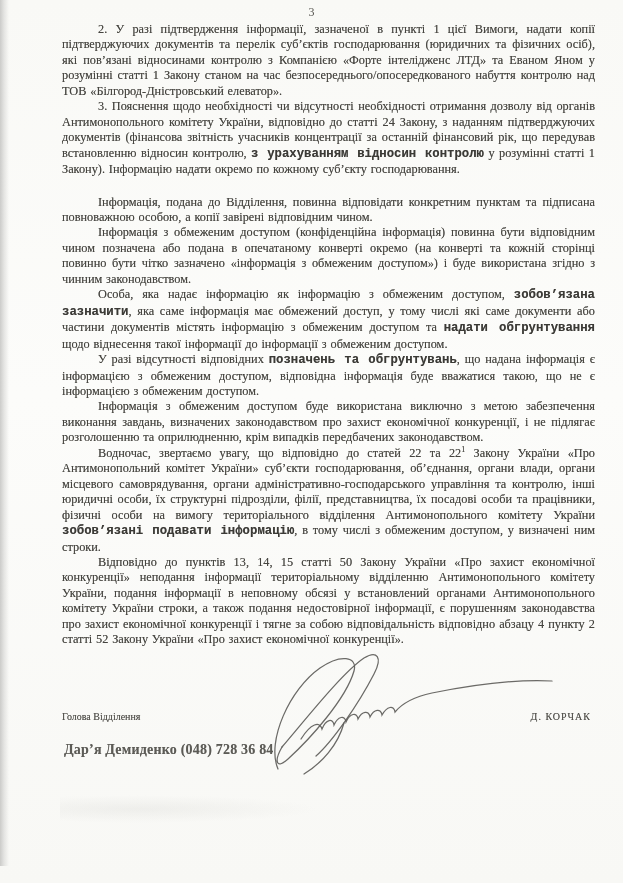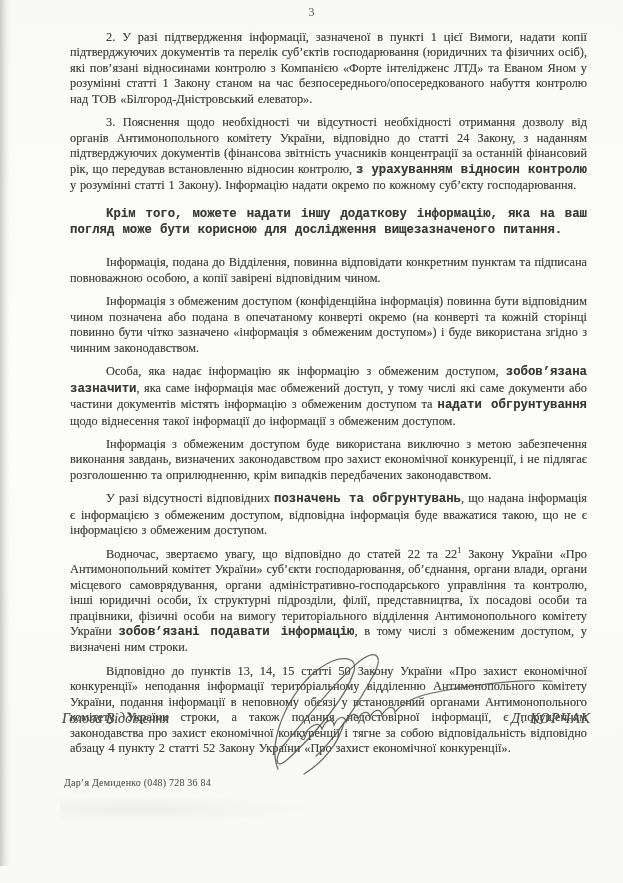--- a/index.html
+++ b/index.html
@@ -32,66 +32,65 @@
     font-size: 12px; color: #55544f;
   }
   .doc-body {
     position: absolute; left: 62px; top: 22px; width: 533px;
     font-size: 12.3px; line-height: 15.45px;
     text-align: justify;
     color: var(--ink, #45443f);
     text-shadow: 0 0 0.6px rgba(95,94,90,.65);
     word-spacing: 0.06em;
   }
-  .doc-body p.para { margin: 8px; text-indent: 36px; }
+  .doc-body p.para { margin: 0; text-indent: 36px; }
   .doc-body p.para.gap-sm { margin-top: 12px; }
   .doc-body p.para.gap-md { margin-top: 17px; }
   .doc-body .b { font-weight: bold; color: #3b3a36; font-family: Liberation Mono, monospace; }
   .doc-body .u { text-decoration: underline; }
   .doc-body sup { font-size: 8px; line-height: 0; vertical-align: super; }
   .sig-row {
     position: absolute; left: 62px; right: 32px; top: 711px;
     display: flex; justify-content: space-between; align-items: flex-start;
-    font-size: 14px; color: #504f4a;
+    font-size: 10px; color: #504f4a;
     text-shadow: 0 0 0.6px rgba(95,94,90,.6);
-    font-style: italic;
   }
   .sig-name { letter-spacing: 1px; margin-left: 48px; }
   .signature-svg {
     position: absolute; left: 246px; top: 643px;
     width: 312px; height: 138px;
   }
   .signature-svg path {
     fill: none; stroke: #5b5a56; stroke-width: 1.25;
     stroke-linecap: round; opacity: .9;
   }
   .footer-contact {
-    position: absolute; left: 64px; top: 777px;
-    font-size: 10px; color: #5c5b56; letter-spacing: .2px;
+    position: absolute; left: 64px; top: 742px;
+    font-size: 14px; color: #5c5b56; letter-spacing: .2px;
     text-shadow: 0 0 0.5px rgba(110,110,106,.5);
+    font-weight: bold;
   }
 </style>
 </head>
 <body>
 
 <div class="page">
   <div class="scan-edge-left"></div>
   <div class="scan-smudge"></div>
 
   <div class="page-number">3</div>
 
   <div class="doc-body">
       <p class="para"><span>2. У разі підтвердження інформації, зазначеної в пункті 1 цієї Вимоги, надати копії підтверджуючих документів та перелік суб’єктів господарювання (юридичних та фізичних осіб), які пов’язані відносинами контролю з Компанією «Форте інтелідженс ЛТД» та Еваном Яном у розумінні статті 1 Закону станом на час безпосереднього/опосередкованого набуття контролю над ТОВ «Білгород-Дністровський елеватор».</span></p>
       <p class="para"><span>3. Пояснення щодо необхідності чи відсутності необхідності отримання дозволу від органів Антимонопольного комітету України, відповідно до статті 24 Закону, з наданням підтверджуючих документів (фінансова звітність учасників концентрації за останній фінансовий рік, що передував встановленню відносин контролю, </span><span class="b">з урахуванням відносин контролю</span><span> у розумінні статті 1 Закону). Інформацію надати окремо по кожному суб’єкту господарювання.</span></p>
-      <p class="para gap-sm"><span class="b">Крім того, можете надати іншу додаткову інформацію, яка на ваш погляд може бути корисною для дослідження вищезазначеного питання.</span></p>
       <p class="para gap-md"><span>Інформація, подана до Відділення, повинна відповідати конкретним пунктам та підписана повноважною особою, а копії завірені відповідним чином.</span></p>
       <p class="para"><span>Інформація з обмеженим доступом (конфіденційна інформація) повинна бути відповідним чином позначена або подана в опечатаному конверті окремо (на конверті та кожній сторінці повинно бути чітко зазначено «інформація з обмеженим доступом») і буде використана згідно з чинним законодавством.</span></p>
       <p class="para"><span>Особа, яка надає інформацію як інформацію з обмеженим доступом, </span><span class="b">зобов’язана зазначити</span><span>, яка саме інформація має обмежений доступ, у тому числі які саме документи або частини документів містять інформацію з обмеженим доступом та </span><span class="b">надати обгрунтування</span><span> щодо віднесення такої інформації до інформації з обмеженим доступом.</span></p>
+      <p class="para"><span>У разі відсутності відповідних </span><span class="b">позначень та обгрунтувань</span><span>, що надана інформація є інформацією з обмеженим доступом, відповідна інформація буде вважатися такою, що не є інформацією з обмеженим доступом.</span></p>
       <p class="para"><span>Інформація з обмеженим доступом буде використана виключно з метою забезпечення виконання завдань, визначених законодавством про захист економічної конкуренції, і не підлягає розголошенню та оприлюдненню, крім випадків передбачених законодавством.</span></p>
-      <p class="para"><span>У разі відсутності відповідних </span><span class="b">позначень та обгрунтувань</span><span>, що надана інформація є інформацією з обмеженим доступом, відповідна інформація буде вважатися такою, що не є інформацією з обмеженим доступом.</span></p>
       <p class="para"><span>Водночас, звертаємо увагу, що відповідно до статей 22 та 22</span><sup>1</sup><span> Закону України «Про Антимонопольний комітет України» суб’єкти господарювання, об’єднання, органи влади, органи місцевого самоврядування, органи адміністративно-господарського управління та контролю, інші юридичні особи, їх структурні підрозділи, філії, представництва, їх посадові особи та працівники, фізичні особи на вимогу територіального відділення Антимонопольного комітету України </span><span class="b">зобов’язані подавати інформацію</span><span>, в тому числі з обмеженим доступом, у визначені ним строки.</span></p>
       <p class="para"><span>Відповідно до пунктів 13, 14, 15 статті 50 Закону України «Про захист економічної конкуренції» неподання інформації територіальному відділенню Антимонопольного комітету України, подання інформації в неповному обсязі у встановлений органами Антимонопольного комітету України строки, а також подання недостовірної інформації, є порушенням законодавства про захист економічної конкуренції і тягне за собою відповідальність відповідно абзацу 4 пункту 2 статті 52 Закону України «Про захист економічної конкуренції».</span></p>
     </div>
 
   <svg class="signature-svg" viewBox="0 0 312 138" aria-hidden="true">
     <path d="M32,126 C20,98 44,46 74,25 C94,11 112,13 108,28 C100,56 64,96 42,116 C30,127 28,118 36,104"></path>
     <path d="M36,104 C60,76 96,30 118,15 C131,7 137,14 128,31 C112,62 86,99 70,113"></path>
     <path d="M55,96 C65,80 74,78 76,86 C80,76 87,75 88,82 C92,73 99,72 100,79 C104,70 111,69 112,76 C116,68 123,67 124,74 C128,66 135,65 136,72 C141,63 148,62 149,69 C158,58 172,53 186,50 C226,42 270,36 306,38"></path>
     <path d="M98,80 C92,102 76,120 58,131"></path>
   </svg>

